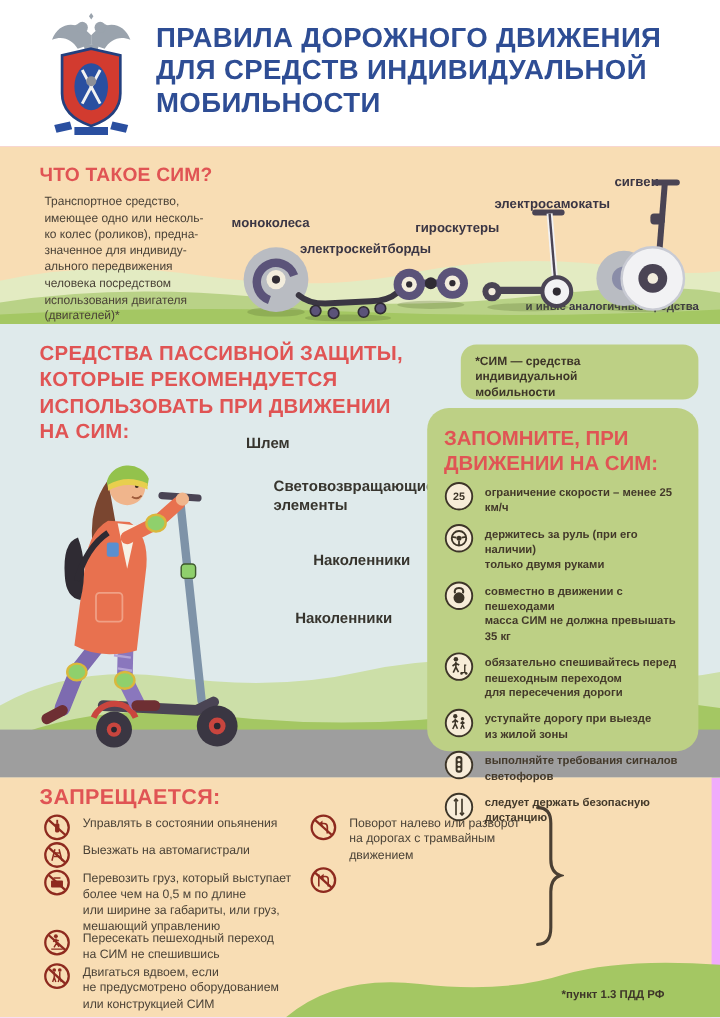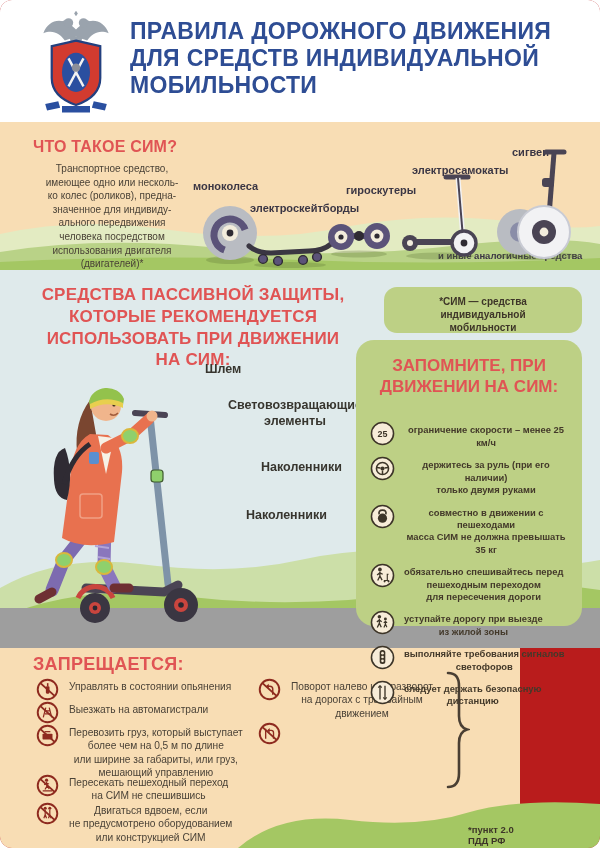--- a/index.html
+++ b/index.html
@@ -1,19 +1,19 @@
 <!DOCTYPE html>
 <html><head>
 <meta charset="utf-8">
 <style>
   html,body{margin:0;padding:0;background:#ffffff;}
-  .poster{position:relative;width:600px;height:848px;overflow:hidden;background:#b91c1c;
-          font-family:"Liberation Sans",sans-serif;color:#4a4237;border-radius:12px;}
+  .poster{position:relative;width:600px;height:848px;overflow:hidden;background:#f0abfc;
+          font-family:"Liberation Sans",sans-serif;color:#4a4237;}
   .abs{position:absolute;}
-  .pre{white-space:pre-line;text-align:center;}
+  .pre{white-space:pre-line;}
 
   
   .header{position:absolute;left:0;top:0;width:600px;height:122px;background:#ffffff;}
   .title{position:absolute;left:130px;top:18px;width:460px;font-size:23px;line-height:1.17;
          font-weight:bold;color:#2e4d94;letter-spacing:.3px;white-space:pre-line;}
   .emblem{position:absolute;left:34px;top:10px;width:84px;height:106px;}
 
   
   .top{position:absolute;left:0;top:122px;width:600px;height:148px;background:#f8ddb4;}
   .red-h{font-weight:bold;color:#e05454;}
@@ -24,28 +24,28 @@
 
   
   .middle{position:absolute;left:0;top:270px;width:600px;height:378px;background:#dfeaeb;}
   .mid-h{font-size:17px;line-height:1.28;letter-spacing:.2px;}
   .equip-label{font-size:12.5px;font-weight:bold;color:#37352e;line-height:1.25;padding-left:48px;}
   .note-box{position:absolute;left:384px;top:17px;width:198px;height:46px;background:#bdd085;
             border-radius:13px;box-sizing:border-box;padding:8px 12px;
             font-size:10px;font-weight:bold;color:#3d3528;line-height:1.3;}
   .panel{position:absolute;left:356px;top:70px;width:226px;height:286px;background:#bdd085;
          border-radius:18px;box-sizing:border-box;padding:16px 14px 10px 14px;z-index:3;}
-  .panel-h{font-size:17px;line-height:1.22;margin-bottom:24px;}
+  .panel-h{font-size:17px;line-height:1.22;margin-bottom:4px;}
   .r-item{display:flex;align-items:flex-start;gap:9px;margin-bottom:7px;}
   .r-item .txt{font-size:9.4px;font-weight:bold;color:#43392a;line-height:1.32;padding-top:3px;}
   .ricon{flex:0 0 25px;width:25px;height:25px;}
   .ricon svg{width:100%;height:100%;display:block;}
 
   
-  .bottom{position:absolute;left:0;top:648px;width:520px;height:200px;background:#f8ddb4;}
+  .bottom{position:absolute;left:0;top:648px;width:593px;height:200px;background:#f8ddb4;}
   .forb-h{font-size:18px;letter-spacing:.3px;}
   .f-item{position:absolute;display:flex;align-items:flex-start;gap:10px;}
   .f-item .txt{font-size:10.2px;color:#4a4237;line-height:1.32;padding-top:2px;}
   .bicon{flex:0 0 23px;width:23px;height:23px;}
   .bicon svg{width:100%;height:100%;display:block;}
   .exception{position:absolute;left:470px;top:34px;width:112px;font-size:9.8px;
              color:#4a4237;line-height:1.34;}
   .footnote{position:absolute;left:468px;top:176px;font-size:9.5px;font-weight:bold;color:#3d3528;z-index:2;}
 
   svg{display:block;}
@@ -435,15 +435,15 @@
             <circle cx="12" cy="12" r="10.2" fill="none" stroke="#8e2a1f" stroke-width="2"></circle>
             <line x1="4.9" y1="5.6" x2="19.1" y2="18.4" stroke="#8e2a1f" stroke-width="2"></line>
           </svg>
         </span>
     </div>
 
     <svg class="abs fg" style="left:444px;top:22px;width:26px;height:120px" viewBox="0 0 26 120">
       <path d="M4 3 Q15 3 15 16 V46 Q15 57 23 59.5 Q15 62 15 73 V103 Q15 117 4 117" fill="none" stroke="#4a3f33" stroke-width="2.6" stroke-linecap="round"></path>
     </svg>
 
-    <div class="footnote">*пункт 2.0 ПДД РФ</div>
+    <div class="footnote">*пункт 1.3 ПДД РФ</div>
   </div>
 </div>
 
 </body></html>

